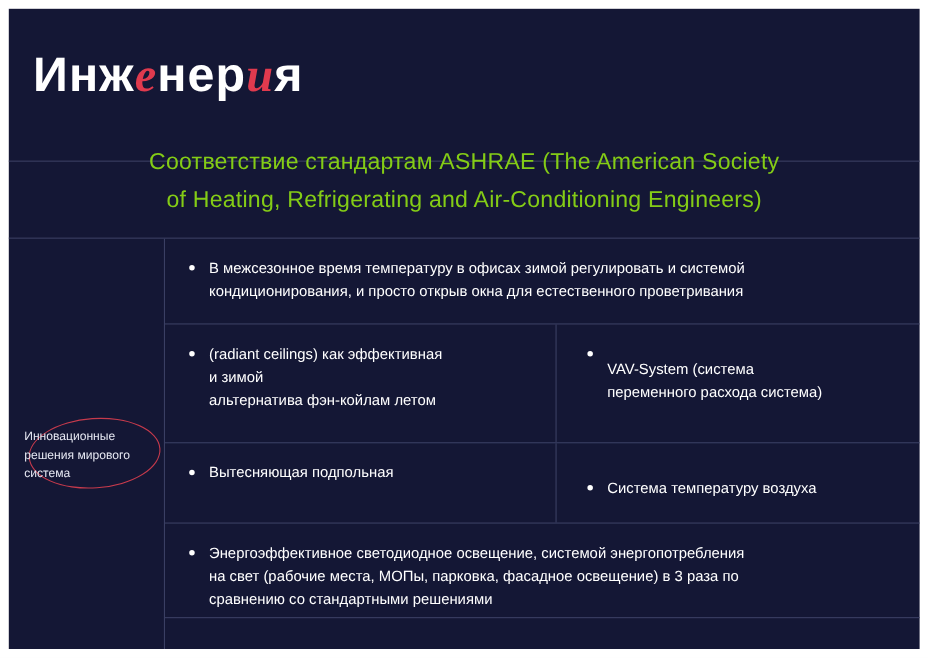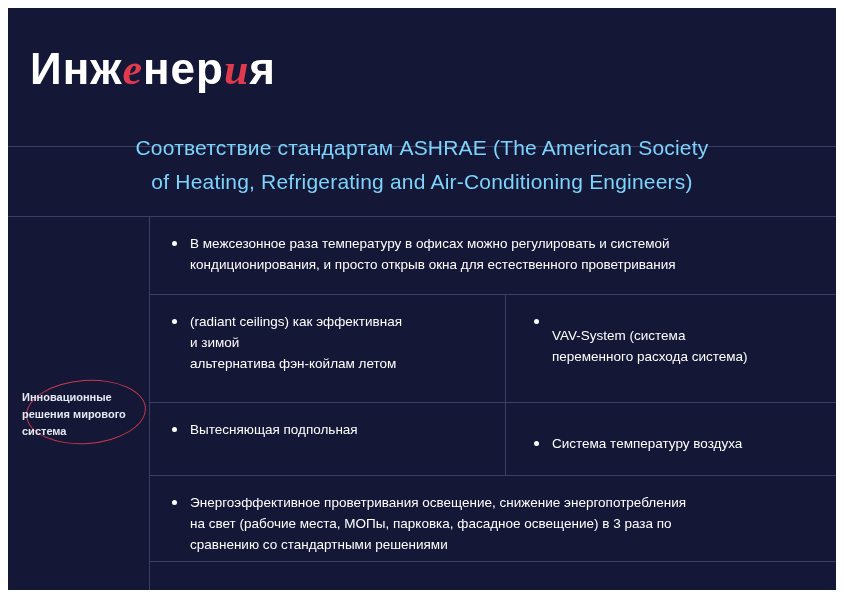--- a/index.html
+++ b/index.html
@@ -67,21 +67,21 @@
     width: 828px;
     height: 103px;
     border-bottom: 1px solid #3a3f63;
     box-sizing: border-box;
     display: flex;
     flex-direction: column;
     align-items: center;
     justify-content: center;
   }
   .title-line {
-    color: #7dd3fc;
+    color: #84cc16;
     font-size: 21px;
     line-height: 34px;
     letter-spacing: 0.2px;
     text-align: center;
     white-space: nowrap;
   }
 
   
   .body-area {
     position: absolute;
@@ -100,21 +100,20 @@
     box-sizing: border-box;
   }
   .left-label {
     position: absolute;
     left: 14px;
     top: 172px;
     width: 118px;
     color: #e6e8f2;
     font-size: 11px;
     line-height: 17px;
-    font-weight: bold;
   }
   .ellipse {
     position: absolute;
     left: 18px;
     top: 163px;
     width: 118px;
     height: 62px;
     border: 1.4px solid #c63a4c;
     border-radius: 50%;
     transform: rotate(-4deg);
@@ -202,21 +201,21 @@
           <div>решения мирового</div>
           <div>система</div>
         </div>
       </div>
 
       <div class="right-col">
 
         <div class="row row-1">
           <div class="cell cell-full">
             <div class="bullet">
-              <span class="ln">В межсезонное раза температуру в офисах можно регулировать и системой</span>
+              <span class="ln">В межсезонное время температуру в офисах зимой регулировать и системой</span>
               <span class="ln">кондиционирования, и просто открыв окна для естественного проветривания</span>
             </div>
           </div>
         </div>
 
         <div class="row row-2">
           <div class="cell cell-left">
             <div class="bullet">
               <span class="ln">(radiant ceilings) как эффективная</span>
               <span class="ln">и зимой</span>
@@ -240,21 +239,21 @@
           <div class="cell cell-right">
             <div class="bullet">
               <span class="ln">Система температуру воздуха</span>
             </div>
           </div>
         </div>
 
         <div class="row row-4">
           <div class="cell cell-full">
             <div class="bullet">
-              <span class="ln">Энергоэффективное проветривания освещение, снижение энергопотребления</span>
+              <span class="ln">Энергоэффективное светодиодное освещение, системой энергопотребления</span>
               <span class="ln">на свет (рабочие места, МОПы, парковка, фасадное освещение) в 3 раза по</span>
               <span class="ln">сравнению со стандартными решениями</span>
             </div>
           </div>
         </div>
 
         <div class="row row-5"></div>
 
       </div>
     </div>

